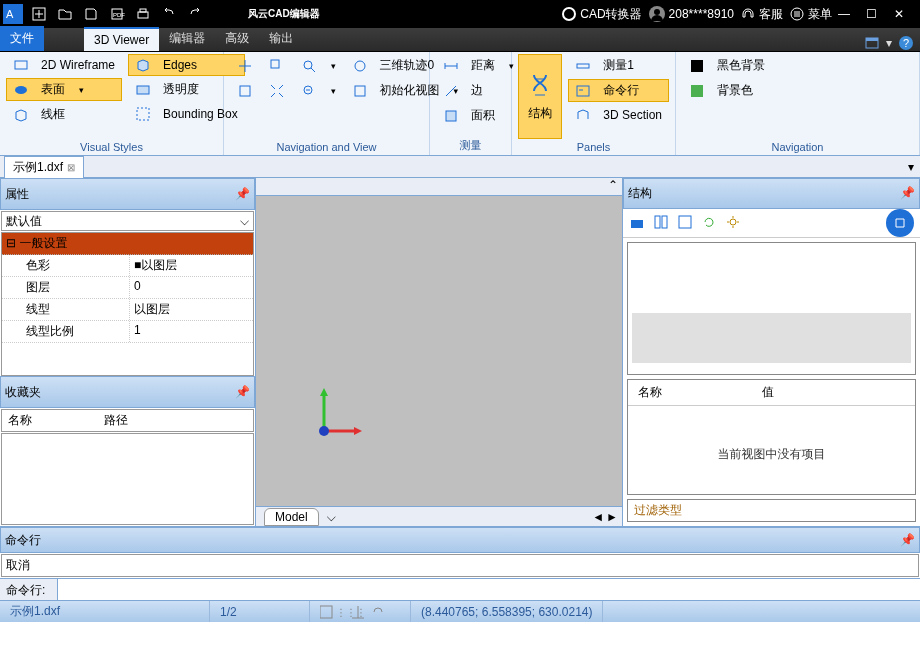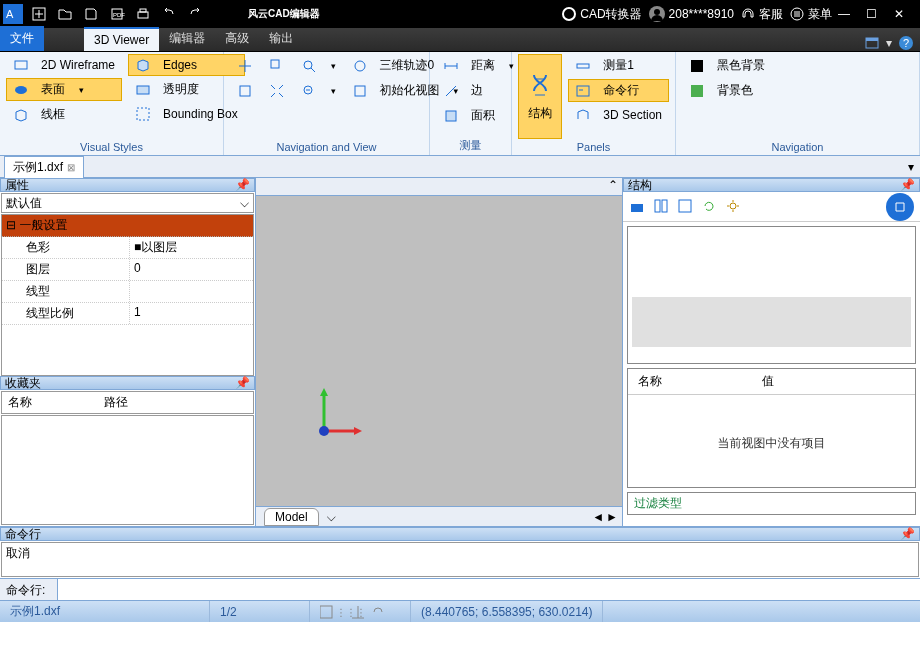--- a/index.html
+++ b/index.html
@@ -26,21 +26,21 @@
 .rbtn.dd::after { content: "▾"; font-size: 9px; margin-left: 2px; }
 .rbtn .ic { width: 16px; height: 16px; display: inline-flex; align-items: center; justify-content: center; }
 .bigbtn { width: 52px; display: flex; flex-direction: column; align-items: center; justify-content: center; gap: 2px; padding: 4px; border: 1px solid #e0a800; background: #ffd466; cursor: pointer; }
 .bigbtn .ic { width: 32px; height: 32px; }
 .doc-tabs { height: 22px; background: #e9eef6; border-bottom: 1px solid #7fa7d6; display: flex; align-items: center; padding-left: 4px; }
 .doc-tab { background: #fff; border: 1px solid #7fa7d6; border-bottom: none; padding: 2px 8px; font-size: 12px; display: flex; align-items: center; gap: 4px; }
 .doc-tab .x { color: #888; font-size: 10px; cursor: pointer; }
 .doc-tabs .dd { margin-left: auto; margin-right: 6px; }
 .workspace { height: 348px; display: flex; }
 .leftpane { width: 256px; display: flex; flex-direction: column; border-right: 1px solid #7fa7d6; }
-.panel-h { height: 14px; background: linear-gradient(#cde0f5,#a9c8ea); border: 1px solid #7fa7d6; display: flex; align-items: center; padding: 0 4px; font-size: 12px; }
+.panel-h { height: 32px; background: linear-gradient(#cde0f5,#a9c8ea); border: 1px solid #7fa7d6; display: flex; align-items: center; padding: 0 4px; font-size: 12px; }
 .panel-h .pin { margin-left: auto; }
 .prop-sel { height: 20px; border: 1px solid #999; margin: 1px; display: flex; align-items: center; padding: 0 4px; }
 .prop-sel .cb { margin-left: auto; }
 .prop-grid { flex: 1; border: 1px solid #999; margin: 0 1px; overflow: hidden; font-size: 12px; }
 .prop-grid .ghdr { background: #c2410c; border-bottom: 1px dotted #aaa; padding: 2px 4px; }
 .prop-grid .row { display: flex; border-bottom: 1px dotted #ccc; }
 .prop-grid .row .k { width: 128px; padding: 2px 4px 2px 24px; border-right: 1px dotted #ccc; }
 .prop-grid .row .v { flex: 1; padding: 2px 4px; }
 .fav { height: 150px; display: flex; flex-direction: column; }
 .fav .hdr { display: flex; border: 1px solid #999; margin: 1px; }
@@ -57,21 +57,21 @@
 .rightpane { width: 298px; border-left: 1px solid #7fa7d6; display: flex; flex-direction: column; }
 .rp-tb { height: 30px; display: flex; align-items: center; gap: 6px; padding: 0 6px; border-bottom: 1px solid #ccc; }
 .rp-tb .ic { width: 18px; height: 18px; cursor: pointer; }
 .rp-tb .fab { margin-left: auto; width: 28px; height: 28px; background: #1e6fd6; border-radius: 50%; color: #fff; display: flex; align-items: center; justify-content: center; }
 .rp-box { border: 1px solid #888; margin: 4px; height: 138px; background: #fff; position: relative; }
 .rp-box .bar { position: absolute; left: 4px; right: 4px; top: 70px; height: 50px; background: #e0e0e0; }
 .rp-grid { border: 1px solid #888; margin: 0 4px 4px; height: 120px; }
 .rp-grid .gh { display: flex; border-bottom: 1px solid #ccc; }
 .rp-grid .gh div { padding: 4px 10px; }
 .rp-grid .empty { text-align: center; padding-top: 40px; color: #333; }
-.rp-filter { border: 1px solid #888; margin: 0 4px 4px; padding: 2px 6px; color: #15803d; }
+.rp-filter { border: 1px solid #888; margin: 0 4px 4px; padding: 2px 6px; color: #a16207; }
 .cmd-area { height: 52px; border-top: 1px solid #7fa7d6; display: flex; flex-direction: column; }
 .cmd-area .body { flex: 1; border: 1px solid #999; margin: 1px; padding: 2px 4px; }
 .cmd-input { height: 22px; border-top: 1px solid #7fa7d6; display: flex; }
 .cmd-input .lbl { width: 58px; background: #e9eef6; border-right: 1px solid #7fa7d6; padding: 3px 6px; }
 .cmd-input input { flex: 1; border: none; padding: 2px 4px; outline: none; }
 .status { height: 22px; background: linear-gradient(#cde0f5,#a9c8ea); border-top: 1px solid #7fa7d6; display: flex; align-items: center; font-size: 12px; color: #2b5a9a; }
 .status .cell { padding: 0 10px; border-right: 1px solid #9bb9dc; height: 100%; display: flex; align-items: center; }
 svg { display: block; }
 </style>
 </head>
@@ -440,20 +440,21 @@
       <div class="row">
           <div class="k">色彩</div>
           <div class="v">■以图层</div>
         </div>
       <div class="row">
           <div class="k">图层</div>
           <div class="v">0</div>
         </div>
       <div class="row">
           <div class="k">线型</div>
+          <div class="v">以图层</div>
         </div>
       <div class="row">
           <div class="k">线型比例</div>
           <div class="v">1</div>
         </div>
     </div>
     <div class="fav">
       <div class="panel-h">
           <span>收藏夹</span>
           <span class="pin">📌</span>

